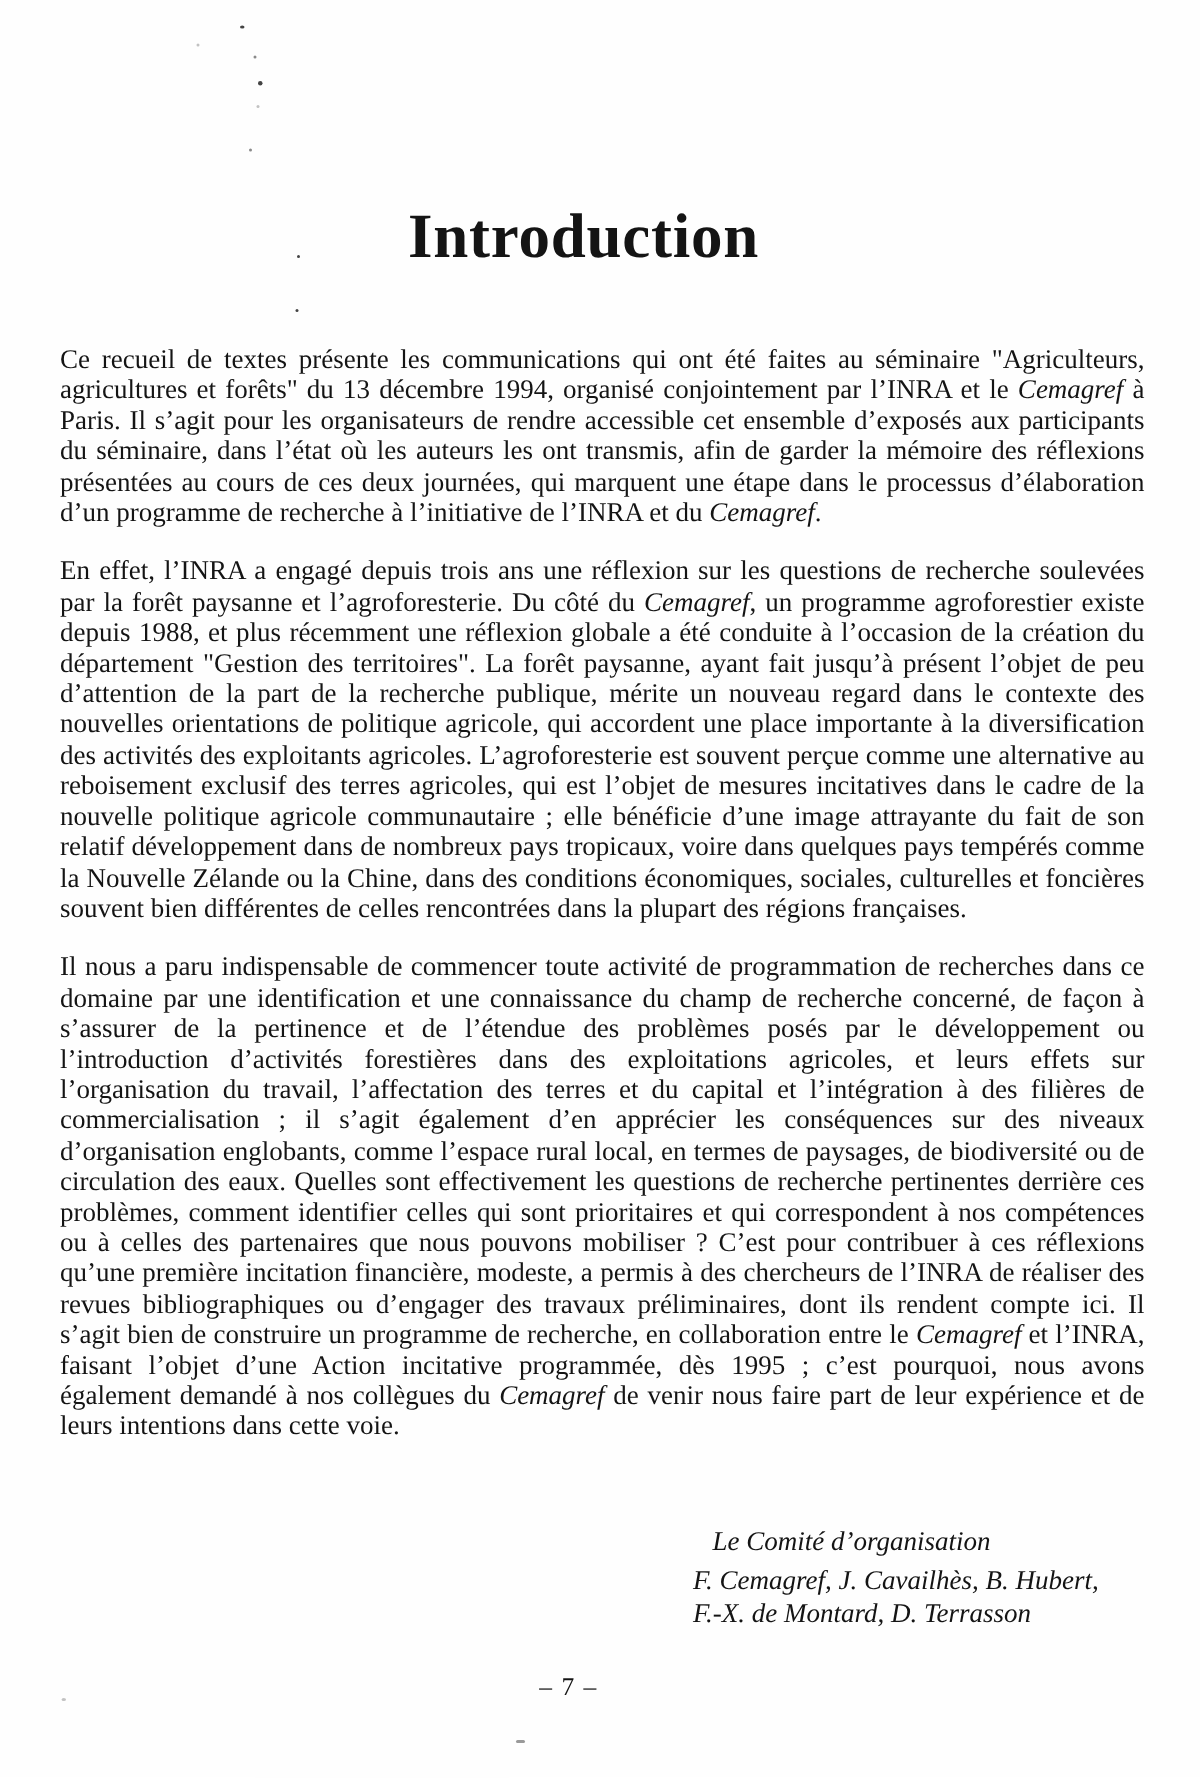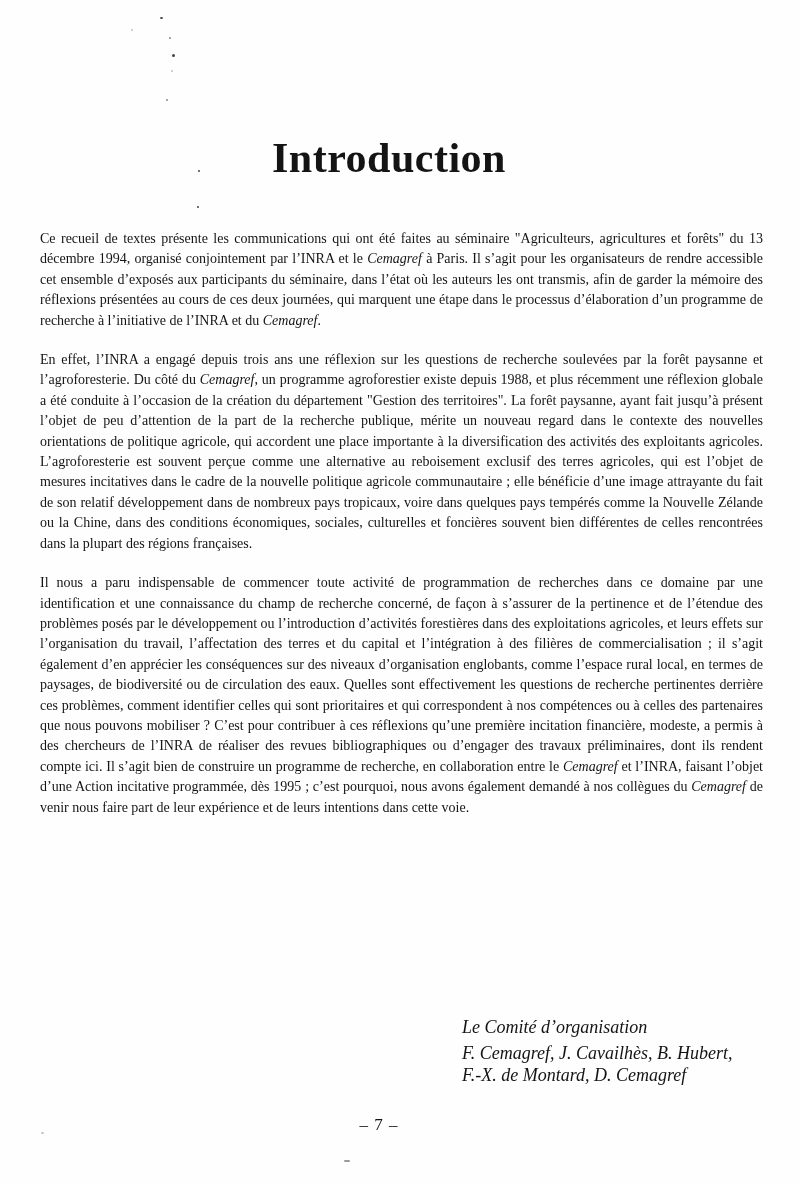--- a/index.html
+++ b/index.html
@@ -26,21 +26,21 @@
     font-weight: bold;
     line-height: 44px;
     margin: 0;
     letter-spacing: 0.5px;
   }
   .body-text {
     position: absolute;
     left: 40px;
     top: 229px;
     width: 723px;
-    font-size: 14px;
+    font-size: 18px;
     line-height: 20.4px;
     text-align: justify;
   }
   .body-text p {
     margin: 0 0 19px 0;
   }
   .body-text p:last-child {
     margin-bottom: 0;
     font-family: Liberation Serif, serif;
   }
@@ -50,20 +50,21 @@
   .signature {
     position: absolute;
     left: 462px;
     top: 1016px;
     font-style: italic;
     font-size: 18px;
     line-height: 22px;
   }
   .sig-committee {
     margin-bottom: 4px;
+    margin-left: 13px;
   }
   .page-number {
     position: absolute;
     top: 1115px;
     left: 0;
     width: 758px;
     text-align: center;
     font-size: 17px;
     letter-spacing: 1px;
   }
@@ -96,18 +97,18 @@
 
   <div class="body-text">
     <p><span>Ce recueil de textes présente les communications qui ont été faites au séminaire "Agriculteurs, agricultures et forêts" du 13 décembre 1994, organisé conjointement par l’INRA et le </span><span class="italic">Cemagref</span><span> à Paris. Il s’agit pour les organisateurs de rendre accessible cet ensemble d’exposés aux participants du séminaire, dans l’état où les auteurs les ont transmis, afin de garder la mémoire des réflexions présentées au cours de ces deux journées, qui marquent une étape dans le processus d’élaboration d’un programme de recherche à l’initiative de l’INRA et du </span><span class="italic">Cemagref</span><span>.</span></p>
     <p><span>En effet, l’INRA a engagé depuis trois ans une réflexion sur les questions de recherche soulevées par la forêt paysanne et l’agroforesterie. Du côté du </span><span class="italic">Cemagref</span><span>, un programme agroforestier existe depuis 1988, et plus récemment une réflexion globale a été conduite à l’occasion de la création du département "Gestion des territoires". La forêt paysanne, ayant fait jusqu’à présent l’objet de peu d’attention de la part de la recherche publique, mérite un nouveau regard dans le contexte des nouvelles orientations de politique agricole, qui accordent une place importante à la diversification des activités des exploitants agricoles. L’agroforesterie est souvent perçue comme une alternative au reboisement exclusif des terres agricoles, qui est l’objet de mesures incitatives dans le cadre de la nouvelle politique agricole communautaire ; elle bénéficie d’une image attrayante du fait de son relatif développement dans de nombreux pays tropicaux, voire dans quelques pays tempérés comme la Nouvelle Zélande ou la Chine, dans des conditions économiques, sociales, culturelles et foncières souvent bien différentes de celles rencontrées dans la plupart des régions françaises.</span></p>
     <p><span>Il nous a paru indispensable de commencer toute activité de programmation de recherches dans ce domaine par une identification et une connaissance du champ de recherche concerné, de façon à s’assurer de la pertinence et de l’étendue des problèmes posés par le développement ou l’introduction d’activités forestières dans des exploitations agricoles, et leurs effets sur l’organisation du travail, l’affectation des terres et du capital et l’intégration à des filières de commercialisation ; il s’agit également d’en apprécier les conséquences sur des niveaux d’organisation englobants, comme l’espace rural local, en termes de paysages, de biodiversité ou de circulation des eaux. Quelles sont effectivement les questions de recherche pertinentes derrière ces problèmes, comment identifier celles qui sont prioritaires et qui correspondent à nos compétences ou à celles des partenaires que nous pouvons mobiliser ? C’est pour contribuer à ces réflexions qu’une première incitation financière, modeste, a permis à des chercheurs de l’INRA de réaliser des revues bibliographiques ou d’engager des travaux préliminaires, dont ils rendent compte ici. Il s’agit bien de construire un programme de recherche, en collaboration entre le </span><span class="italic">Cemagref</span><span> et l’INRA, faisant l’objet d’une Action incitative programmée, dès 1995 ; c’est pourquoi, nous avons également demandé à nos collègues du </span><span class="italic">Cemagref</span><span> de venir nous faire part de leur expérience et de leurs intentions dans cette voie.</span></p>
   </div>
 
   <div class="signature">
     <div class="sig-committee">Le Comité d’organisation</div>
     <div>F. Cemagref, J. Cavailhès, B. Hubert,</div>
-    <div>F.-X. de Montard, D. Cemagref</div>
+    <div>F.-X. de Montard, D. Terrasson</div>
   </div>
 
   <div class="page-number">– 7 –</div>
 
 </div>
 
 </body></html>

